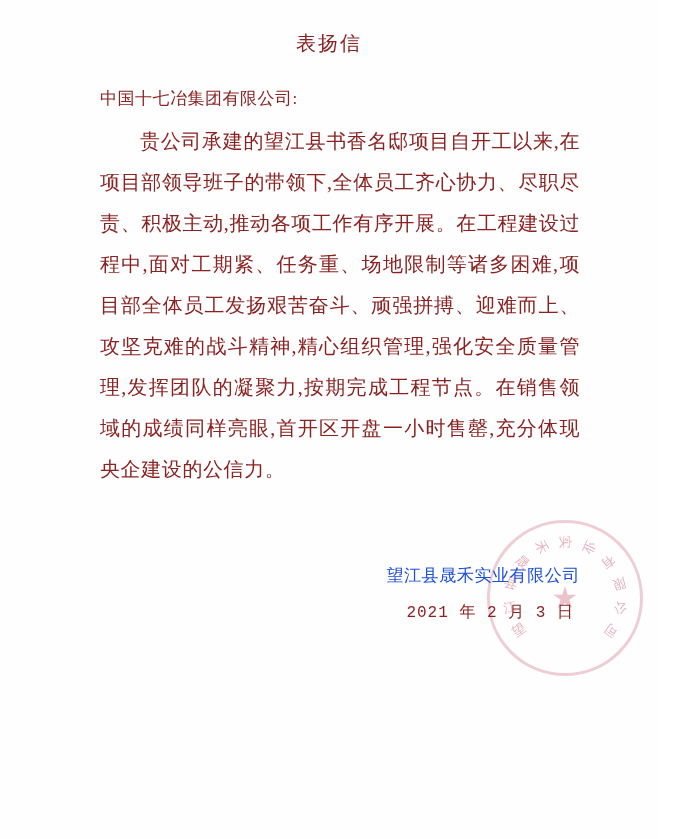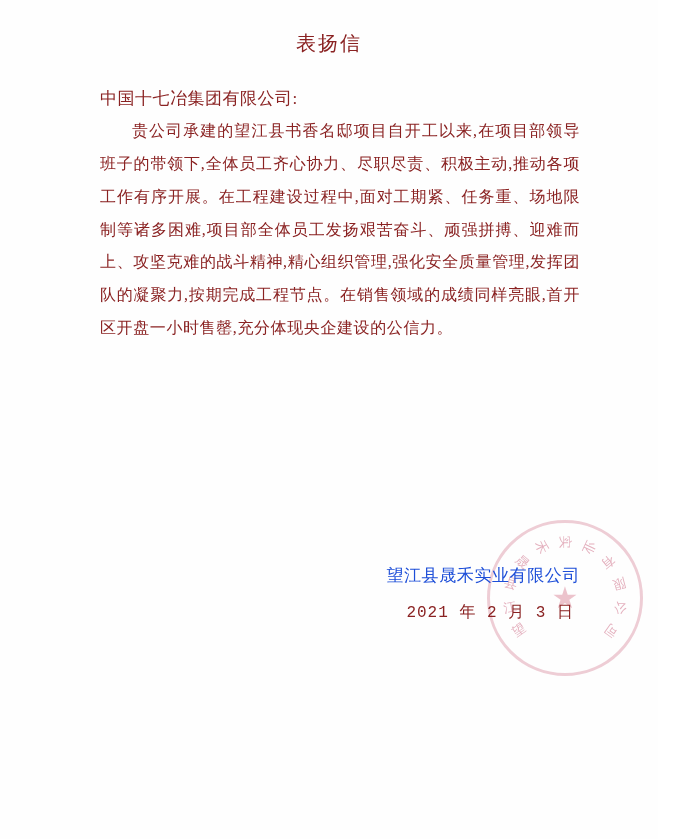--- a/index.html
+++ b/index.html
@@ -32,25 +32,25 @@
     font-family: "DejaVu Serif", "Liberation Serif", serif;
   }
   .body-area {
     padding: 0 78px 0 100px;
     margin-top: 26px;
   }
   .salutation {
     font-size: 17px;
     color: #8a2222;
     line-height: 1.9;
-    margin: 0 0 0 0;
+    margin: 0 0 6px 0;
     letter-spacing: 0.5px;
   }
   p.para {
-    font-size: 16px;
+    font-size: 20px;
     color: #8a2222;
     line-height: 2.05;
     margin: 0 0 10px 0;
     text-indent: 2em;
     text-align: justify;
     text-justify: inter-ideograph;
     letter-spacing: 0.6px;
   }
   .signature-block {
     position: absolute;

